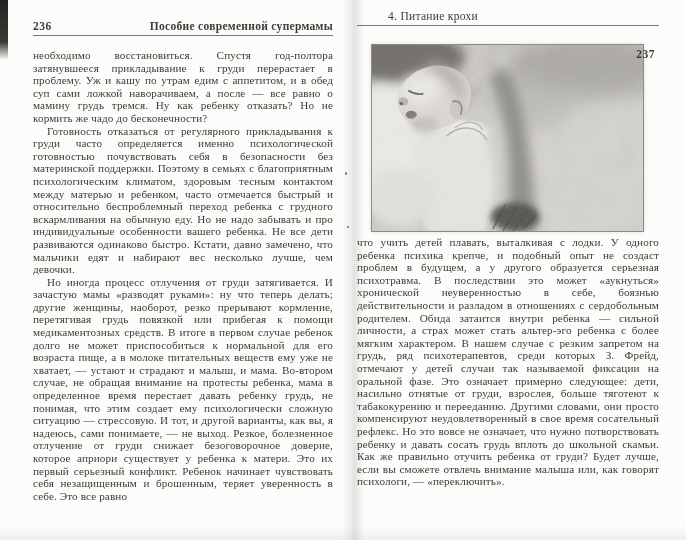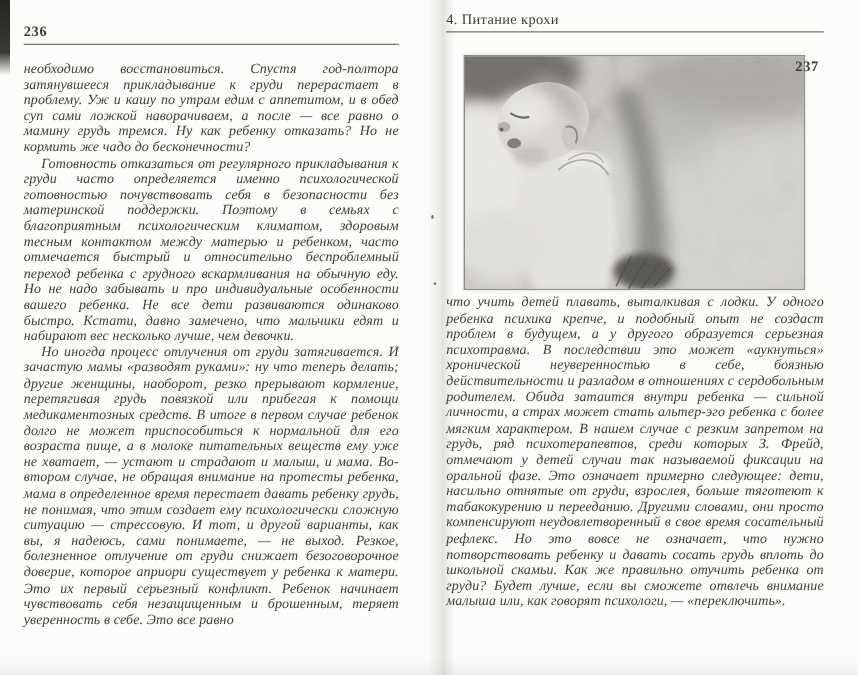--- a/index.html
+++ b/index.html
@@ -27,43 +27,42 @@
   }
   .bottom-wash{
     position:absolute;left:0;bottom:0;width:686px;height:14px;
     background:linear-gradient(to bottom,rgba(0,0,0,0) 0%,rgba(120,118,114,0.10) 100%);
   }
   .speck{position:absolute;background:#6f6d69;border-radius:50%;}
   .speck.s1{left:345px;top:172px;width:2px;height:3px;}
   .speck.s2{left:347px;top:226px;width:2px;height:2px;}
   
   .page{position:absolute;}
-  .page-left{left:19px;top:20px;width:300px;}
+  .page-left{left:33px;top:20px;width:300px;}
   .page-right{left:357px;top:10px;width:302px;}
   .header-row{
     display:flex;justify-content:space-between;align-items:baseline;
     font-size:11.5px;
   }
   .pagenum{font-weight:bold;letter-spacing:0.5px;}
   .running-title{font-weight:bold;letter-spacing:0.3px;}
-  .chapter-title{font-weight:normal;letter-spacing:0.3px;font-size:11.5px;}
+  .chapter-title{font-weight:normal;letter-spacing:0.3px;font-size:11.5px;margin-left:31px;}
   .head-rule{
     border:none;border-top:1px solid var(--rule-color);
     height:0;margin-top:3px;opacity:0.8;
   }
   .pagenum-right{
     position:absolute;right:4px;top:38px;
     font-weight:bold;font-size:11.5px;letter-spacing:0.5px;
   }
   
   .bodytext p{
     font-size:11.2px;line-height:12.6px;
     text-align:justify;
     letter-spacing:0.1px;
-    font-style:italic;
   }
   .bodytext p.indent{text-indent:14px;}
   .page-left .bodytext{margin-top:13px;}
   .page-right .bodytext{margin-top:4px;}
   
   figure.photo{
     margin:18px 0 0 14px;
     width:273px;height:188px;
     border:1px solid #8d8b86;
     background:#ccc9c4;
@@ -79,20 +78,21 @@
 
   <div class="edge-top-left"></div>
   <div class="gutter-shadow"></div>
   <div class="bottom-wash"></div>
   <div class="speck s1"></div>
   <div class="speck s2"></div>
 
   <section class="page page-left">
     <div class="header-row">
       <span class="pagenum">236</span>
+      <span class="running-title">Пособие современной супермамы</span>
     </div>
     <hr class="head-rule">
     <div class="bodytext">
       <p>необходимо восстановиться. Спустя год-полтора затянувшееся прикладывание к груди перерастает в проблему. Уж и кашу по утрам едим с аппетитом, и в обед суп сами ложкой наворачиваем, а после — все равно о мамину грудь тремся. Ну как ребенку отказать? Но не кормить же чадо до бесконечности?</p>
       <p class="indent">Готовность отказаться от регулярного прикладывания к груди часто определяется именно психологической готовностью почувствовать себя в безопасности без материнской поддержки. Поэтому в семьях с благоприятным психологическим климатом, здоровым тесным контактом между матерью и ребенком, часто отмечается быстрый и относительно беспроблемный переход ребенка с грудного вскармливания на обычную еду. Но не надо забывать и про индивидуальные особенности вашего ребенка. Не все дети развиваются одинаково быстро. Кстати, давно замечено, что мальчики едят и набирают вес несколько лучше, чем девочки.</p>
       <p class="indent">Но иногда процесс отлучения от груди затягивается. И зачастую мамы «разводят руками»: ну что теперь делать; другие женщины, наоборот, резко прерывают кормление, перетягивая грудь повязкой или прибегая к помощи медикаментозных средств. В итоге в первом случае ребенок долго не может приспособиться к нормальной для его возраста пище, а в молоке питательных веществ ему уже не хватает, — устают и страдают и малыш, и мама. Во-втором случае, не обращая внимание на протесты ребенка, мама в определенное время перестает давать ребенку грудь, не понимая, что этим создает ему психологически сложную ситуацию — стрессовую. И тот, и другой варианты, как вы, я надеюсь, сами понимаете, — не выход. Резкое, болезненное отлучение от груди снижает безоговорочное доверие, которое априори существует у ребенка к матери. Это их первый серьезный конфликт. Ребенок начинает чувствовать себя незащищенным и брошенным, теряет уверенность в себе. Это все равно</p>
     </div>
   </section>
 
   <section class="page page-right">

